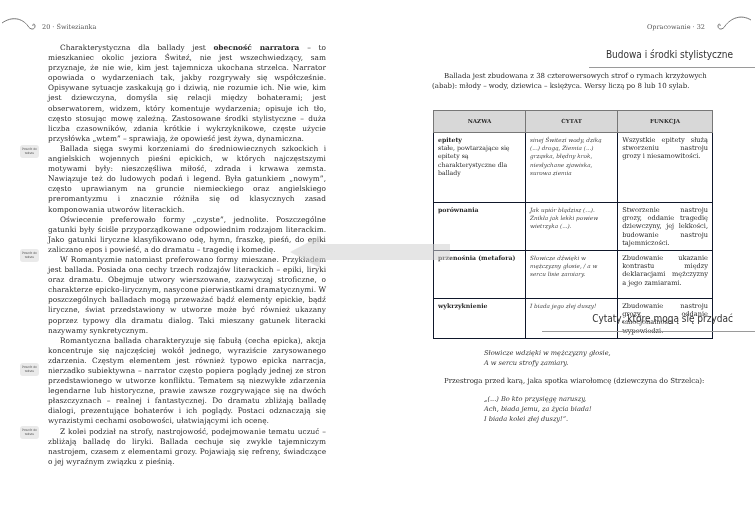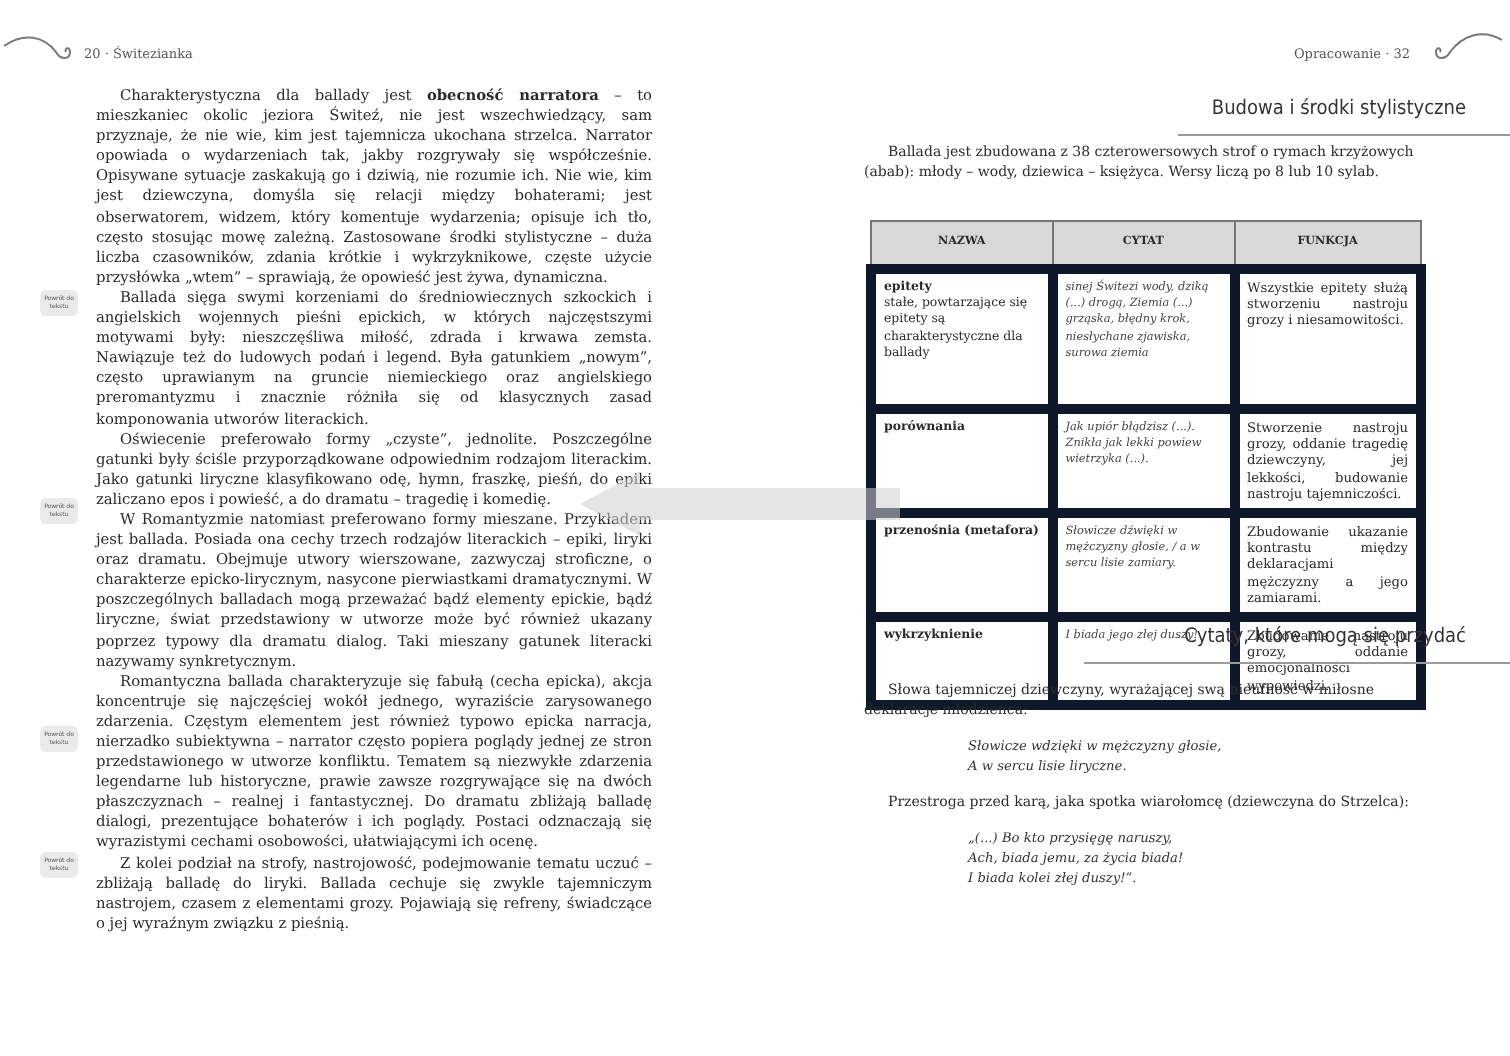--- a/index.html
+++ b/index.html
@@ -17,21 +17,21 @@
   .body-text { position:absolute; left:48px; top:43px; width:278px; font-size:7.4px; line-height:10.1px; text-align:justify; }
   .body-text p { margin:0; text-indent:12px; }
   .margin-tag { position:absolute; left:20px; width:19px; height:13px; background:#eaeaea; border-radius:3px;
                 font-size:3px; line-height:4px; color:#555; text-align:center; padding-top:2px; box-sizing:border-box; font-family:"DejaVu Sans", sans-serif; }
   .section-title { position:absolute; right:22px; font-family:"DejaVu Sans Condensed","DejaVu Sans", sans-serif; font-size:10px; color:#333; }
   .section-rule { position:absolute; right:0; height:1px; background:#9a9a9a; }
   .intro { position:absolute; left:54px; top:71px; width:280px; font-size:7px; line-height:10px; }
   .intro p { margin:0; text-indent:12px; }
   table.tbl { position:absolute; left:55px; top:110px; width:280px; border-collapse:collapse; font-size:6.2px; line-height:8.2px; }
   table.tbl th { background:#d8d8d8; font-weight:bold; font-size:5.6px; height:19px; border:1px solid #777; text-align:center; }
-  table.tbl td { border:5px solid #0f172a; vertical-align:top; padding:3px 4px; }
+  table.tbl td { border:1px solid #0f172a; vertical-align:top; padding:3px 4px; }
   table.tbl td.name b { font-weight:bold; }
   table.tbl td.quote { font-style:italic; color:#444; font-size:5.7px; }
   table.tbl td.func { text-align:justify; font-size:6.6px; }
   .quotes { position:absolute; left:54px; top:340px; width:290px; font-size:7px; line-height:10px; }
   .quotes p { margin:0; text-indent:12px; }
   .verse { margin:8px 0 8px 52px !important; text-indent:0 !important; font-style:italic; font-size:6.6px; line-height:10px; color:#333; }
   .overlay-arrow { position:absolute; left:290px; top:232px; width:160px; height:40px; opacity:0.55; }
 </style>
 </head>
 <body>
@@ -99,22 +99,21 @@
         <td class="quote">I biada jego złej duszy!</td>
         <td class="func">Zbudowanie nastroju grozy, oddanie emocjonalności wypowiedzi.</td>
       </tr>
     </tbody>
   </table>
 
   <div class="section-title" style="top:313px">Cytaty, które mogą się przydać</div>
   <div class="section-rule" style="top:331px; width:213px"></div>
 
   <div class="quotes">
-    <p>Słowa tajemniczej dziewczyny, wyrażającej swą nieufność w miłosne deklaracje młodzieńca:</p>
-    <p class="verse"><span>Słowicze wdzięki w mężczyzny głosie,</span><br><span>A w sercu lisie liryczne.</span></p>
+    <p class="verse"><span>Słowicze wdzięki w mężczyzny głosie,</span><br><span>A w sercu strofy zamiary.</span></p>
     <p>Przestroga przed karą, jaka spotka wiarołomcę (dziewczyna do Strzelca):</p>
     <p class="verse"><span>„(...) Bo kto przysięgę naruszy,</span><br><span>Ach, biada jemu, za życia biada!</span><br><span>I biada kolei złej duszy!”.</span></p>
   </div>
 </div>
 
 <svg class="overlay-arrow" viewBox="0 0 160 40">
   <path d="M0 20 L30 4 L30 12 L160 12 L160 28 L30 28 L30 36 Z" fill="#d0d0d0"></path>
 </svg>
 
 </body></html>

